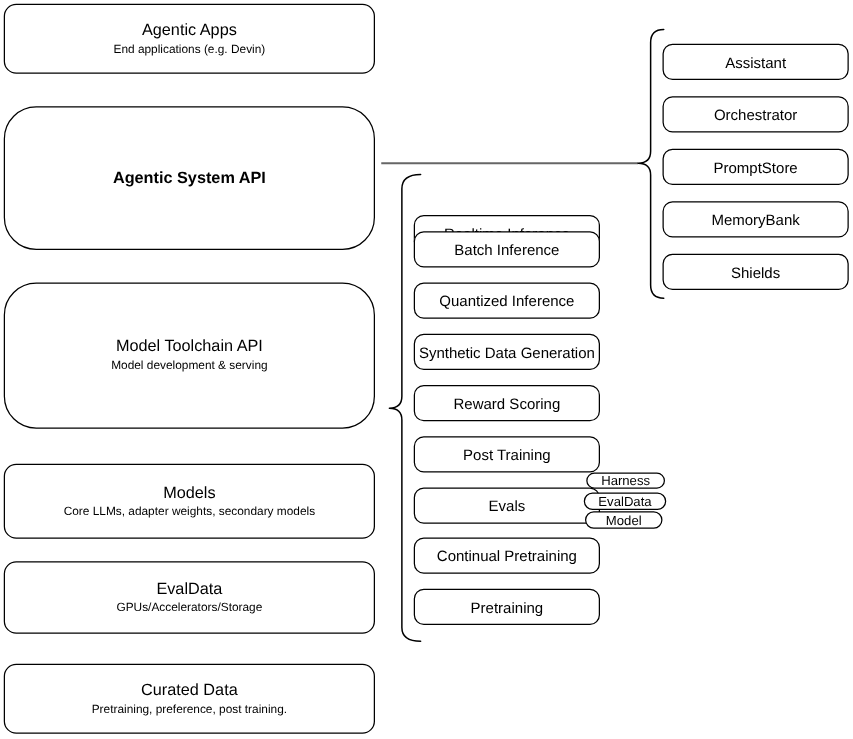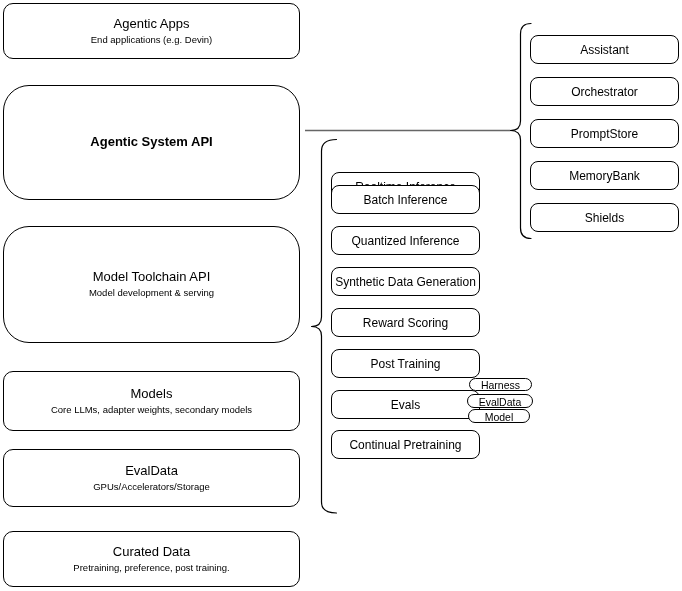--- a/index.html
+++ b/index.html
@@ -134,20 +134,23 @@
   </div>
   <div class="node" style="top:349px;">
     <span>Post Training</span>
   </div>
   <div class="node" style="top:390px;">
     <span>Evals</span>
   </div>
   <div class="node" style="top:430px;text-align:center;">
     <span>Continual Pretraining</span>
   </div>
+  <div class="node" style="top:471px;">
+    <span>Pretraining</span>
+  </div>
 
   <div class="tag" style="left:469px;top:378px;width:63px;height:13px;">
     <span>Harness</span>
   </div>
   <div class="tag" style="left:467px;top:394px;width:66px;height:14px;">
     <span>EvalData</span>
   </div>
   <div class="tag" style="left:468px;top:409px;width:62px;height:14px;">
     <span>Model</span>
   </div>

